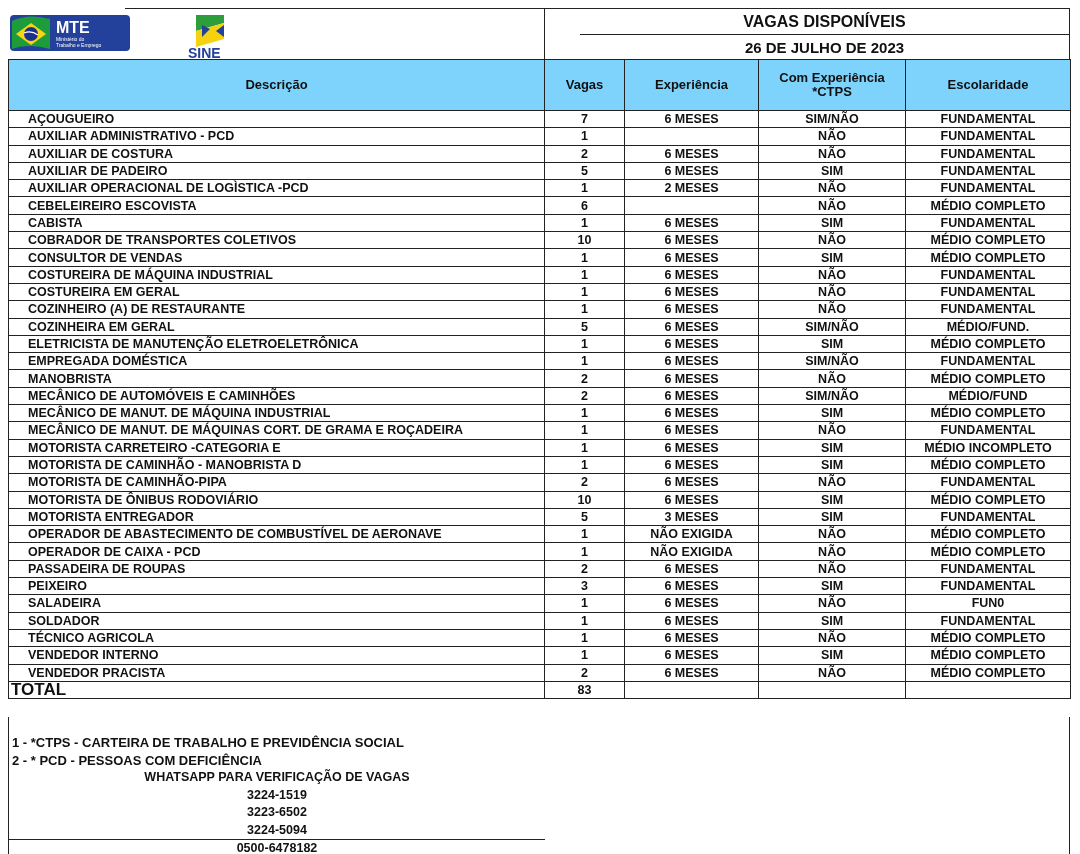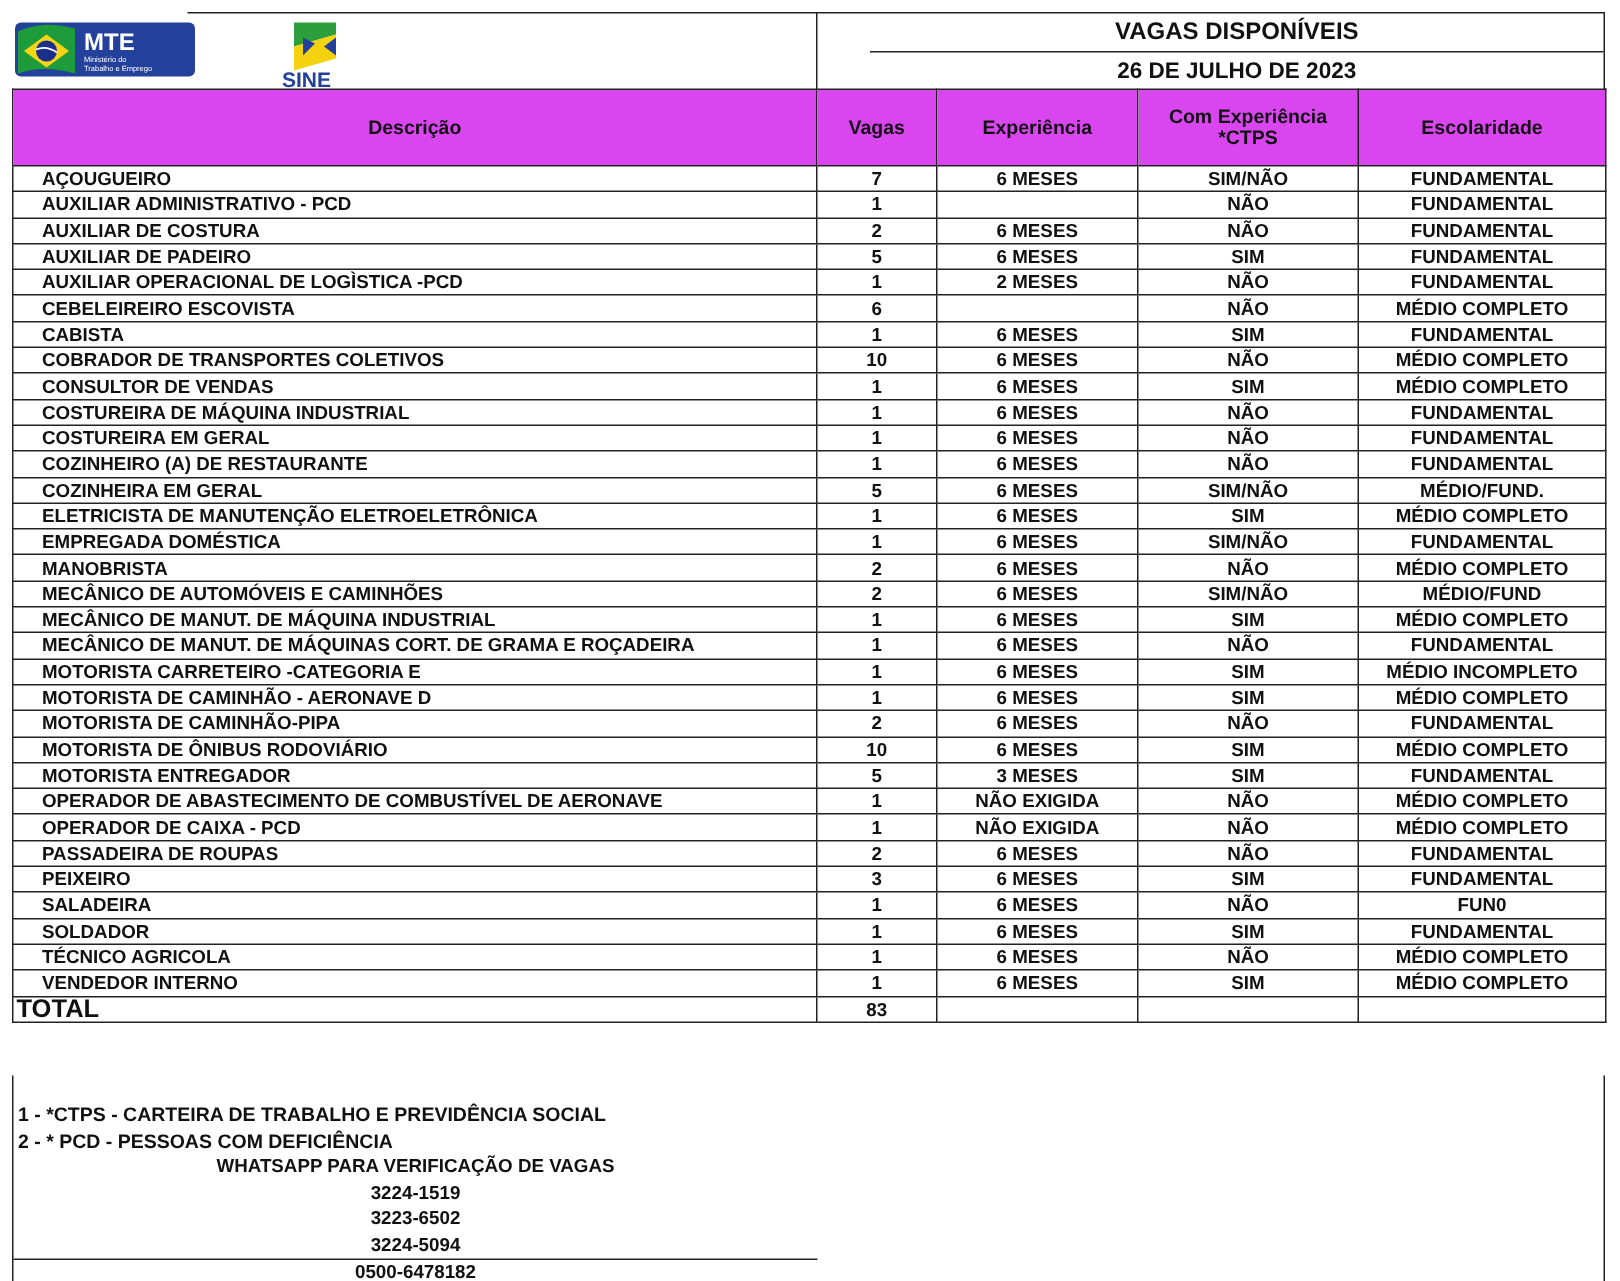--- a/index.html
+++ b/index.html
@@ -17,21 +17,21 @@
                border: 1.5px solid #222; border-bottom: none; box-sizing: border-box; padding-left: 35px; }
   .title-row { height: 25px; line-height: 25px; text-align: center; font-weight: bold; font-size: 16px; }
   .title-row.first { border-bottom: 1.5px solid #222; }
   .title-row.second { font-size: 15px; }
 
   
   table.vagas { position: absolute; left: 8px; top: 59px; width: 1062px;
                 border-collapse: collapse; table-layout: fixed; }
   table.vagas th, table.vagas td { border: 1.2px solid #222; padding: 0 2px; font-weight: bold;
                                    white-space: nowrap; overflow: hidden; }
-  table.vagas thead th { background: #d946ef; height: 50px; font-size: 13px; text-align: center; line-height: 14px; }
+  table.vagas thead th { background: #7dd3fc; height: 50px; font-size: 13px; text-align: center; line-height: 14px; }
   table.vagas tbody td { height: 16.3px; font-size: 12.5px; line-height: 16px; }
   table.vagas tbody td.desc { text-align: left; padding-left: 19px; }
   table.vagas tbody td.c { text-align: center; }
   col.c-desc { width: 536px; }
   col.c-vagas { width: 80px; }
   col.c-exp { width: 134px; }
   col.c-ctps { width: 147px; }
   col.c-esc { width: 165px; }
 
   
@@ -226,21 +226,21 @@
           <td class="c">FUNDAMENTAL</td>
         </tr>
         <tr>
           <td class="desc">MOTORISTA CARRETEIRO -CATEGORIA E</td>
           <td class="c">1</td>
           <td class="c">6 MESES</td>
           <td class="c">SIM</td>
           <td class="c">MÉDIO INCOMPLETO</td>
         </tr>
         <tr>
-          <td class="desc">MOTORISTA DE CAMINHÃO - AERONAVE D</td>
+          <td class="desc">MOTORISTA DE CAMINHÃO - MANOBRISTA D</td>
           <td class="c">1</td>
           <td class="c">6 MESES</td>
           <td class="c">SIM</td>
           <td class="c">MÉDIO COMPLETO</td>
         </tr>
         <tr>
           <td class="desc">MOTORISTA DE CAMINHÃO-PIPA</td>
           <td class="c">2</td>
           <td class="c">6 MESES</td>
           <td class="c">NÃO</td>
@@ -307,20 +307,27 @@
           <td class="c">1</td>
           <td class="c">6 MESES</td>
           <td class="c">NÃO</td>
           <td class="c">MÉDIO COMPLETO</td>
         </tr>
         <tr>
           <td class="desc">VENDEDOR INTERNO</td>
           <td class="c">1</td>
           <td class="c">6 MESES</td>
           <td class="c">SIM</td>
+          <td class="c">MÉDIO COMPLETO</td>
+        </tr>
+        <tr>
+          <td class="desc">VENDEDOR PRACISTA</td>
+          <td class="c">2</td>
+          <td class="c">6 MESES</td>
+          <td class="c">NÃO</td>
           <td class="c">MÉDIO COMPLETO</td>
         </tr>
       </tbody>
     <tfoot>
       <tr>
         <td class="desc" style="height:16.3px;font-size:17px;line-height:16px;">TOTAL</td>
         <td class="c" style="font-size:12.5px;text-align:center;">83</td>
         <td></td>
         <td></td>
         <td></td>

